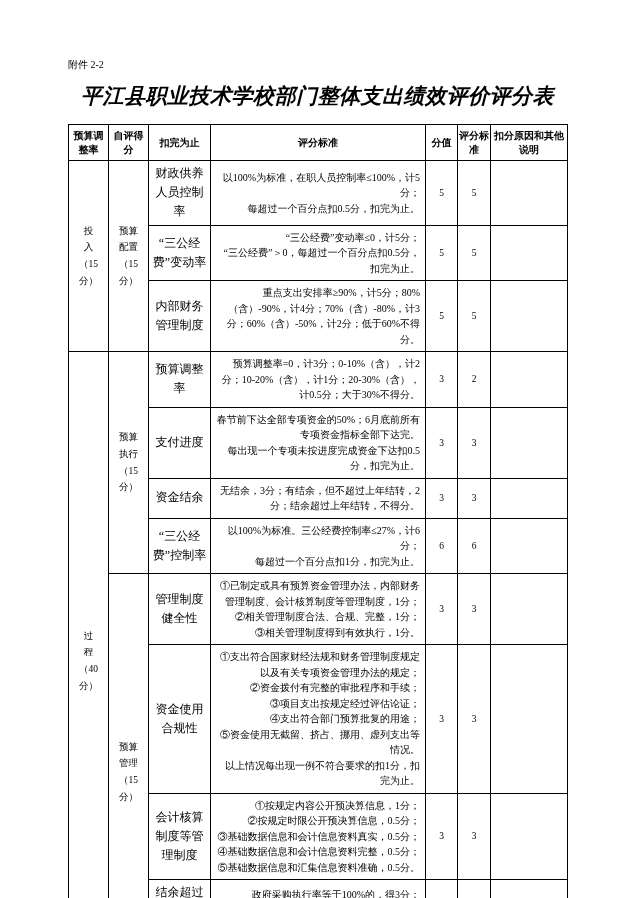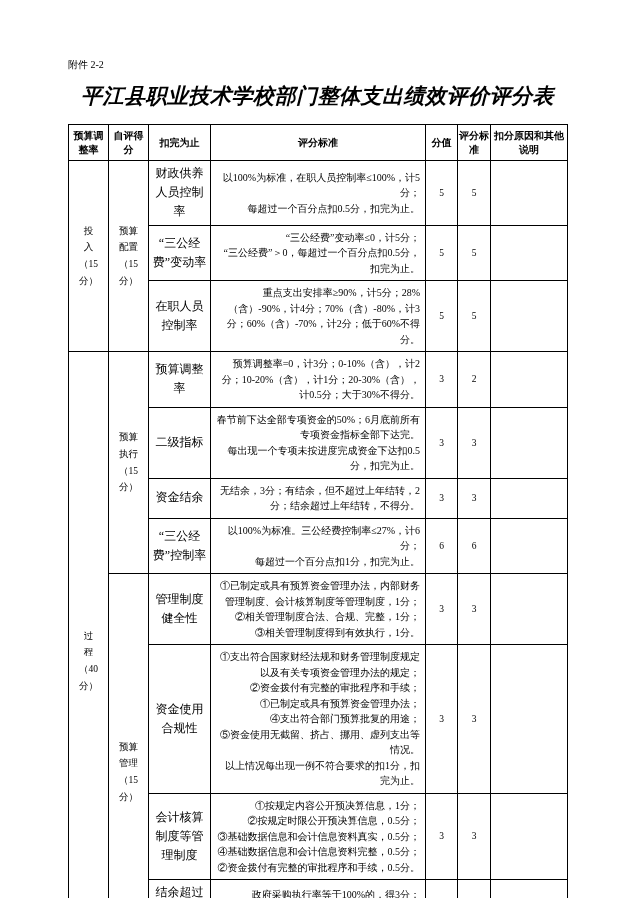--- a/index.html
+++ b/index.html
@@ -115,43 +115,43 @@
       </tr>
       <tr>
         <td class="l3cell">“三公经费”变动率</td>
         <td class="crit">“三公经费”变动率≤0，计5分；
 “三公经费”＞0，每超过一个百分点扣0.5分，扣完为止。</td>
         <td class="num">5</td>
         <td class="num">5</td>
         <td class="note-cell"></td>
       </tr>
       <tr>
-        <td class="l3cell">在职人员控制率</td>
-        <td class="crit">重点支出安排率≥90%，计5分；28%（含）-90%，计4分；70%（含）-80%，计3分；60%（含）-70%，计2分；低于60%不得分。</td>
+        <td class="l3cell">内部财务管理制度</td>
+        <td class="crit">重点支出安排率≥90%，计5分；80%（含）-90%，计4分；70%（含）-80%，计3分；60%（含）-50%，计2分；低于60%不得分。</td>
         <td class="num">5</td>
         <td class="num">5</td>
         <td class="note-cell"></td>
       </tr>
       <tr>
         <td class="vcell" rowspan="9">过
 程
 （40
 分）</td>
         <td class="vcell" rowspan="4">预算
 执行
 （15
 分）</td>
         <td class="l3cell">预算调整率</td>
         <td class="crit">预算调整率=0，计3分；0-10%（含），计2分；10-20%（含），计1分；20-30%（含），计0.5分；大于30%不得分。</td>
         <td class="num">3</td>
         <td class="num">2</td>
         <td class="note-cell"></td>
       </tr>
       <tr>
-        <td class="l3cell">二级指标</td>
+        <td class="l3cell">支付进度</td>
         <td class="crit">春节前下达全部专项资金的50%；6月底前所有专项资金指标全部下达完。
 每出现一个专项未按进度完成资金下达扣0.5分，扣完为止。</td>
         <td class="num">3</td>
         <td class="num">3</td>
         <td class="note-cell"></td>
       </tr>
       <tr>
         <td class="l3cell">资金结余</td>
         <td class="crit">无结余，3分；有结余，但不超过上年结转，2分；结余超过上年结转，不得分。</td>
         <td class="num">3</td>
@@ -176,35 +176,35 @@
 ②相关管理制度合法、合规、完整，1分；
 ③相关管理制度得到有效执行，1分。</td>
         <td class="num">3</td>
         <td class="num">3</td>
         <td class="note-cell"></td>
       </tr>
       <tr>
         <td class="l3cell">资金使用合规性</td>
         <td class="crit">①支出符合国家财经法规和财务管理制度规定以及有关专项资金管理办法的规定；
 ②资金拨付有完整的审批程序和手续；
-①已制定或具有预算资金管理办法；
+③项目支出按规定经过评估论证；
 ④支出符合部门预算批复的用途；
 ⑤资金使用无截留、挤占、挪用、虚列支出等情况。
 以上情况每出现一例不符合要求的扣1分，扣完为止。</td>
         <td class="num">3</td>
         <td class="num">3</td>
         <td class="note-cell"></td>
       </tr>
       <tr>
         <td class="l3cell">会计核算制度等管理制度</td>
         <td class="crit">①按规定内容公开预决算信息，1分；
 ②按规定时限公开预决算信息，0.5分；
 ③基础数据信息和会计信息资料真实，0.5分；
 ④基础数据信息和会计信息资料完整，0.5分；
-②资金拨付有完整的审批程序和手续，0.5分。</td>
+⑤基础数据信息和汇集信息资料准确，0.5分。</td>
         <td class="num">3</td>
         <td class="num">3</td>
         <td class="note-cell"></td>
       </tr>
       <tr>
         <td class="l3cell">结余超过上年结转</td>
         <td class="crit">政府采购执行率等于100%的，得3分；
 每减少一个百分点，扣0.2分，一级指标。</td>
         <td class="num">3</td>
         <td class="num">3</td>

